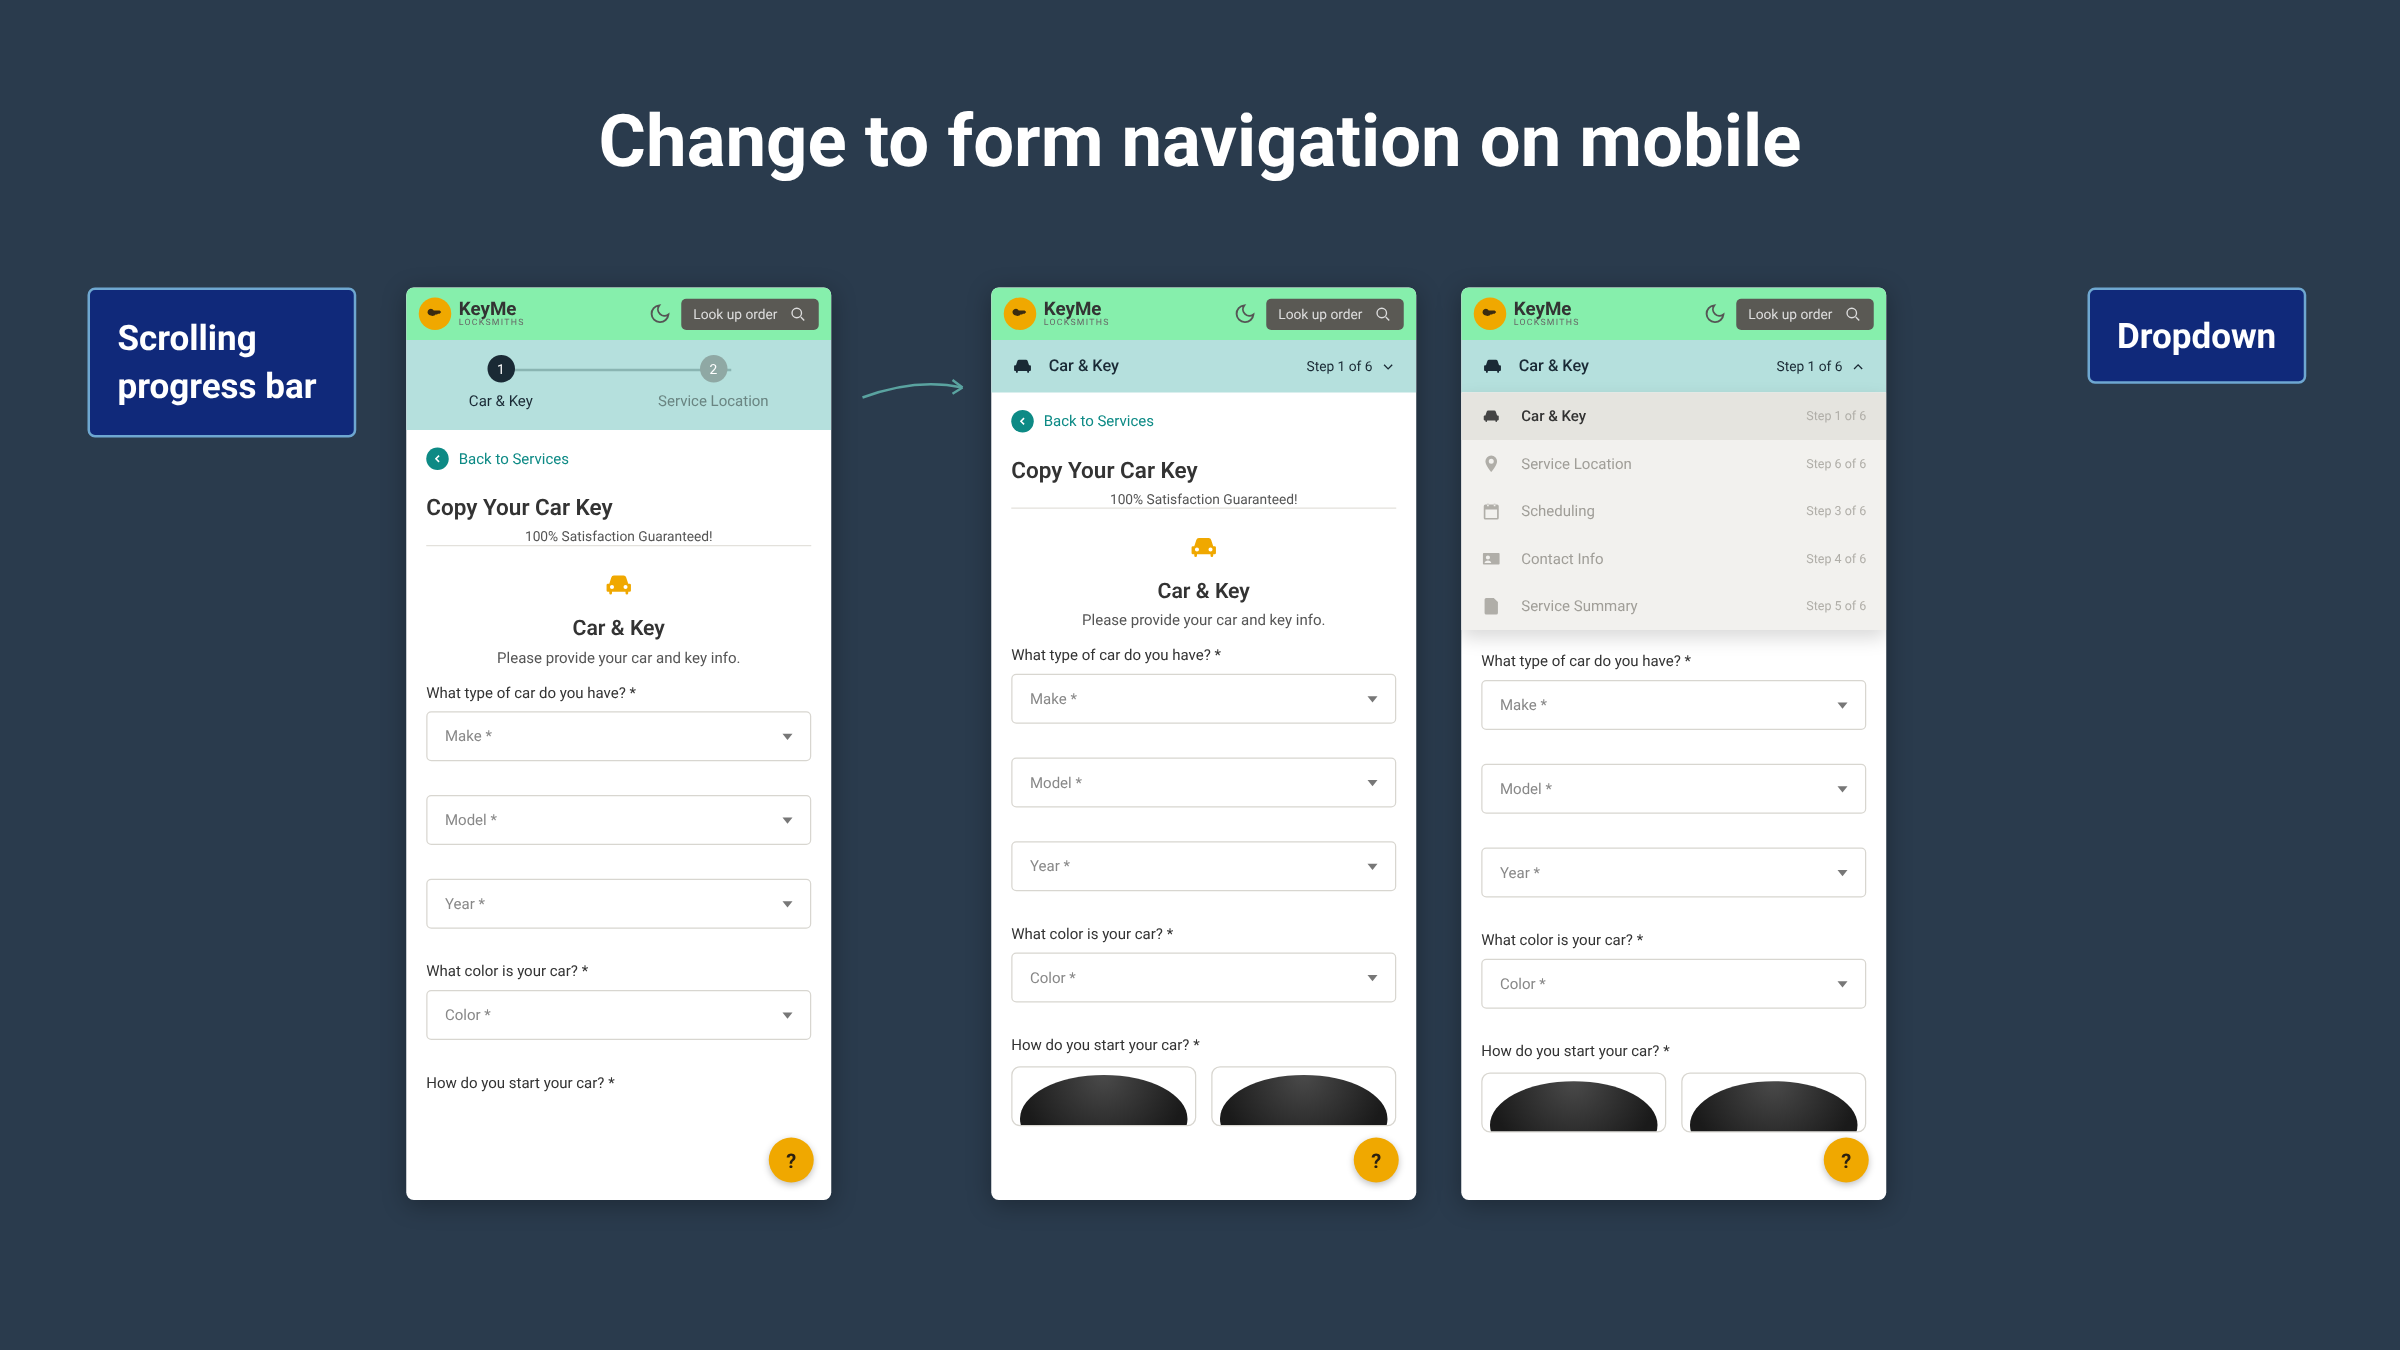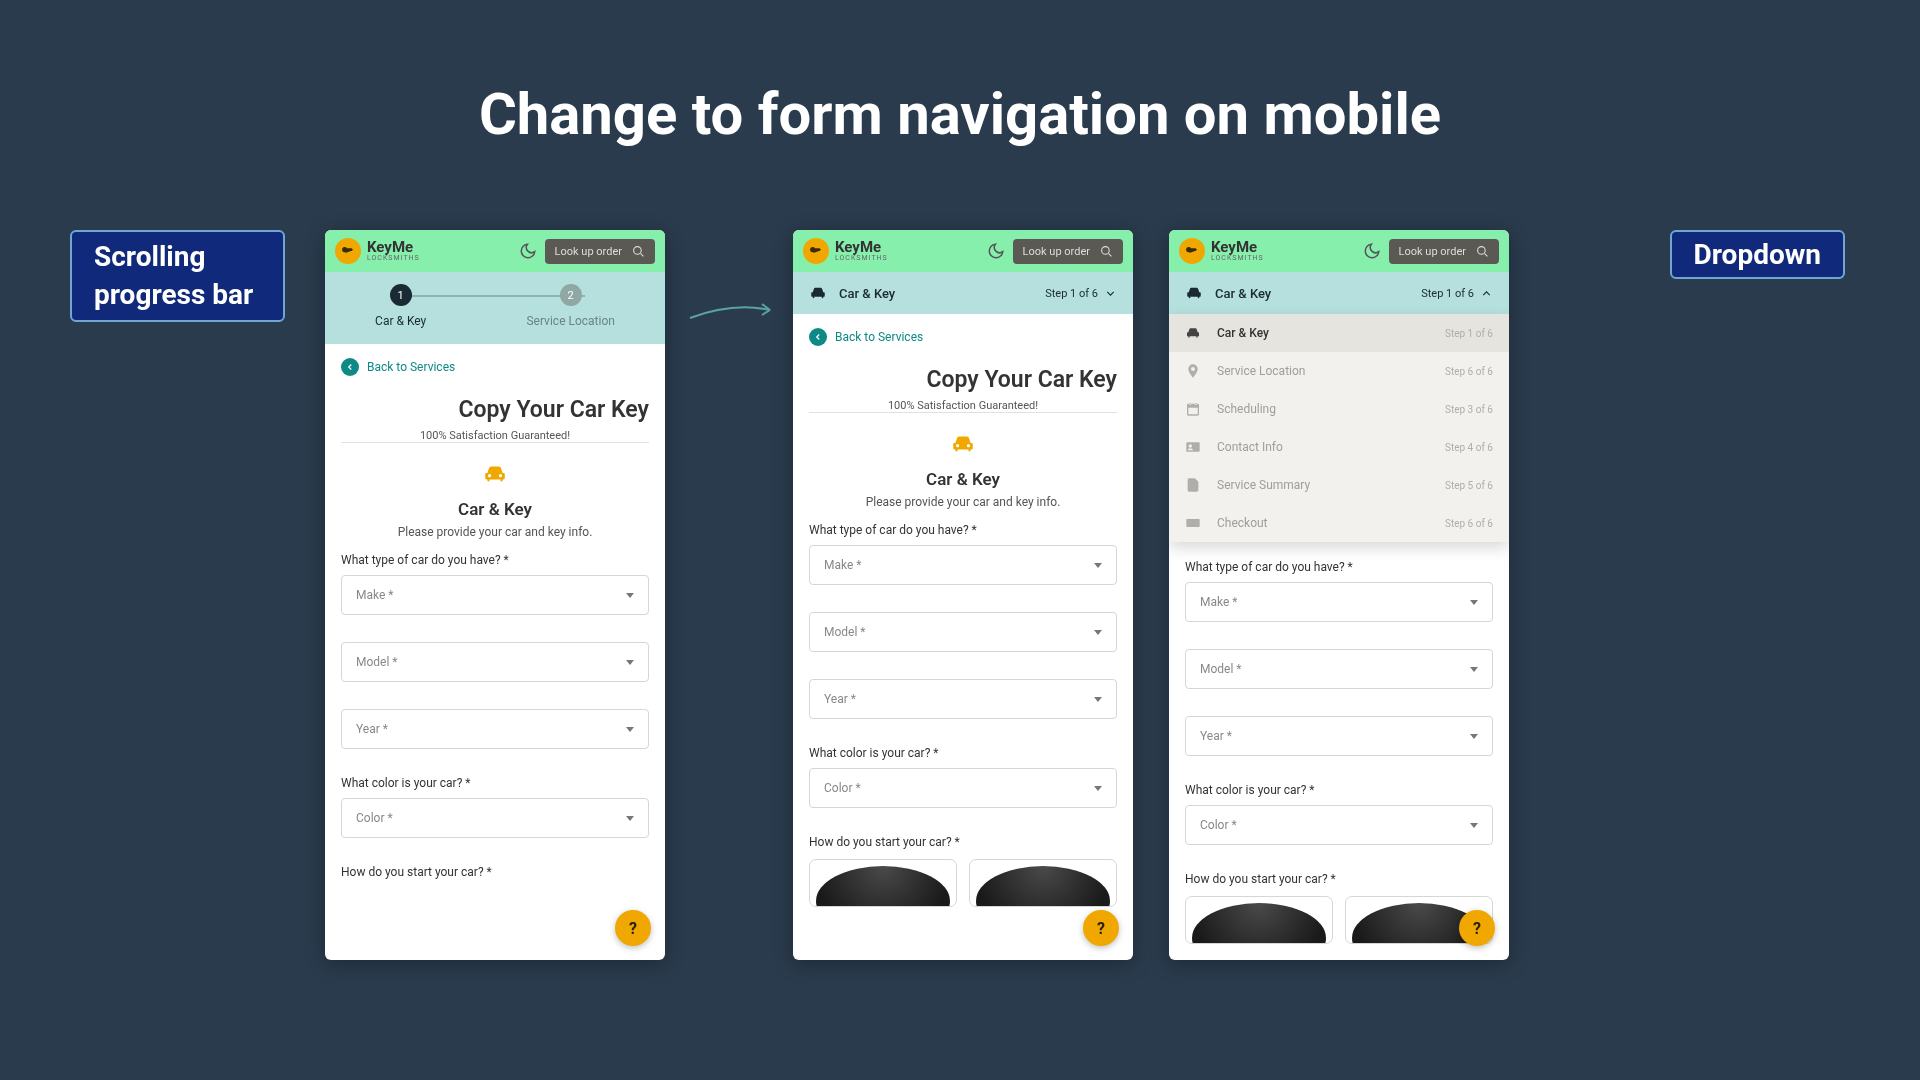--- a/index.html
+++ b/index.html
@@ -18,21 +18,21 @@
   width: 100%;
   position: absolute;
   top: 80px;
 }
 .callout {
   background: #10297a;
   border: 2px solid #6ea7d1;
   color: #fff;
   font-size: 28px;
   font-weight: 700;
-  padding: 6px 22px;
+  padding: 20px 22px;
   border-radius: 6px;
   position: absolute;
 }
 .callout-left { top: 230px; left: 70px; width: 215px; line-height: 1.35; }
 .callout-right { top: 230px; right: 75px; margin-left: 46px; }
 
 .arrow {
   position: absolute;
   top: 300px;
   left: 688px;
@@ -163,21 +163,21 @@
   padding: 14px 0;
   color: #0d8a85; font-size: 12px;
 }
 .back-link .back-circle {
   width: 18px; height: 18px; border-radius: 50%;
   background: #0d8a85;
   display: flex; align-items: center; justify-content: center;
 }
 .back-link .back-circle svg { width: 10px; height: 10px; stroke: #fff; fill: none; stroke-width: 3; }
 
-.page-title { text-align: right; font-size: 23px; font-weight: 600; color: #333; margin-top: 6px; }
+.page-title { text-align: left; font-size: 18px; font-weight: 600; color: #333; margin-top: 6px; }
 .page-sub { text-align: center; font-size: 11px; color: #555; margin-top: 6px; border-bottom: 1px solid #e3e1dc; }
 
 .section-icon { text-align: center; margin-top: 18px; }
 .section-icon svg { width: 26px; height: 26px; fill: #f0a800; }
 .section-title { text-align: center; font-size: 17px; font-weight: 600; color: #333; margin-top: 8px; }
 .section-sub { text-align: center; font-size: 12px; color: #555; margin-top: 6px; margin-bottom: 14px; }
 
 .field-label { font-size: 12px; color: #333; margin-top: 14px; margin-bottom: 8px; }
 .select-box {
   border: 1px solid #d8d6d0;
@@ -465,27 +465,20 @@
       <span class="dd-label">Contact Info</span>
       <span class="dd-step">Step 4 of 6</span>
     </div>
     <div class="dd-item">
       <svg class="dd-icon" viewBox="0 0 24 24">
           <path d="M6 2h9l5 5v13a2 2 0 0 1-2 2H6a2 2 0 0 1-2-2V4a2 2 0 0 1 2-2zm2 8h8v1H8v-1zm0 3h8v1H8v-1zm0 3h5v1H8v-1z"></path>
         </svg>
       <span class="dd-label">Service Summary</span>
       <span class="dd-step">Step 5 of 6</span>
     </div>
-    <div class="dd-item">
-      <svg class="dd-icon" viewBox="0 0 24 24">
-          <path d="M3 6h18a1 1 0 0 1 1 1v10a1 1 0 0 1-1 1H3a1 1 0 0 1-1-1V7a1 1 0 0 1 1-1zm-1 4h20v2H2v-2z"></path>
-        </svg>
-      <span class="dd-label">Checkout</span>
-      <span class="dd-step">Step 6 of 6</span>
-    </div>
   </div>
 
   <div class="body-area">
     <div class="field-label" style="margin-top:18px">What type of car do you have? *</div>
     <div class="select-box">
         <span class="sel-text">Make *</span>
         <span class="caret"></span>
       </div>
     <div class="select-box">
         <span class="sel-text">Model *</span>

